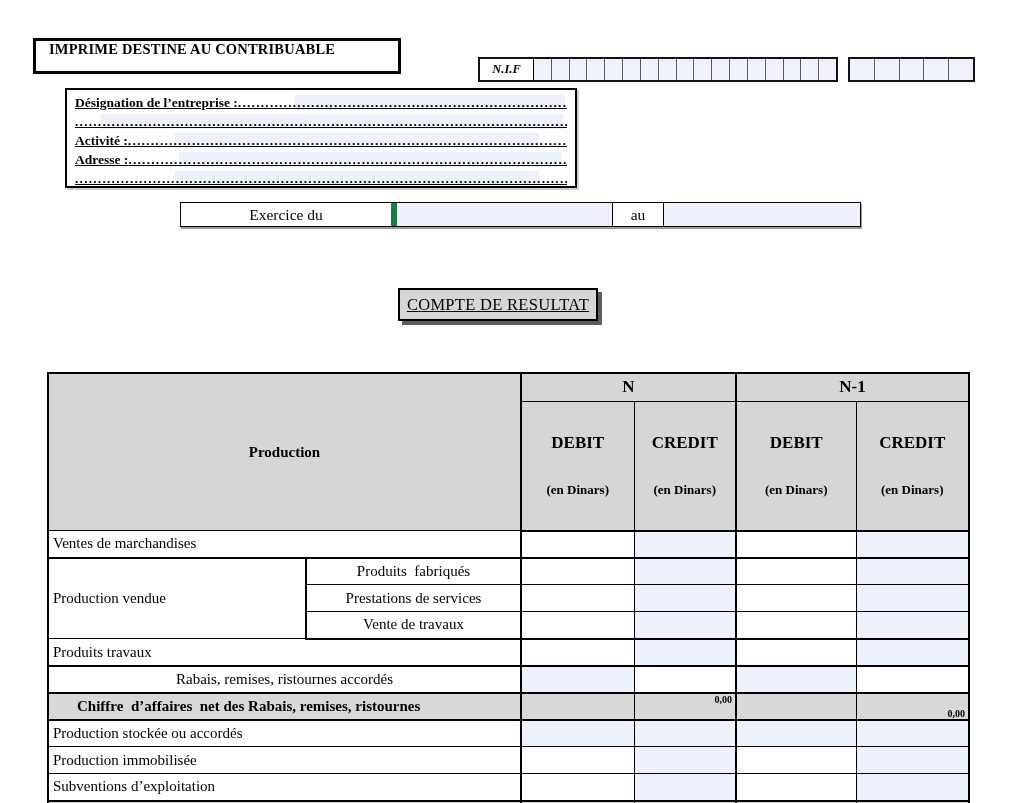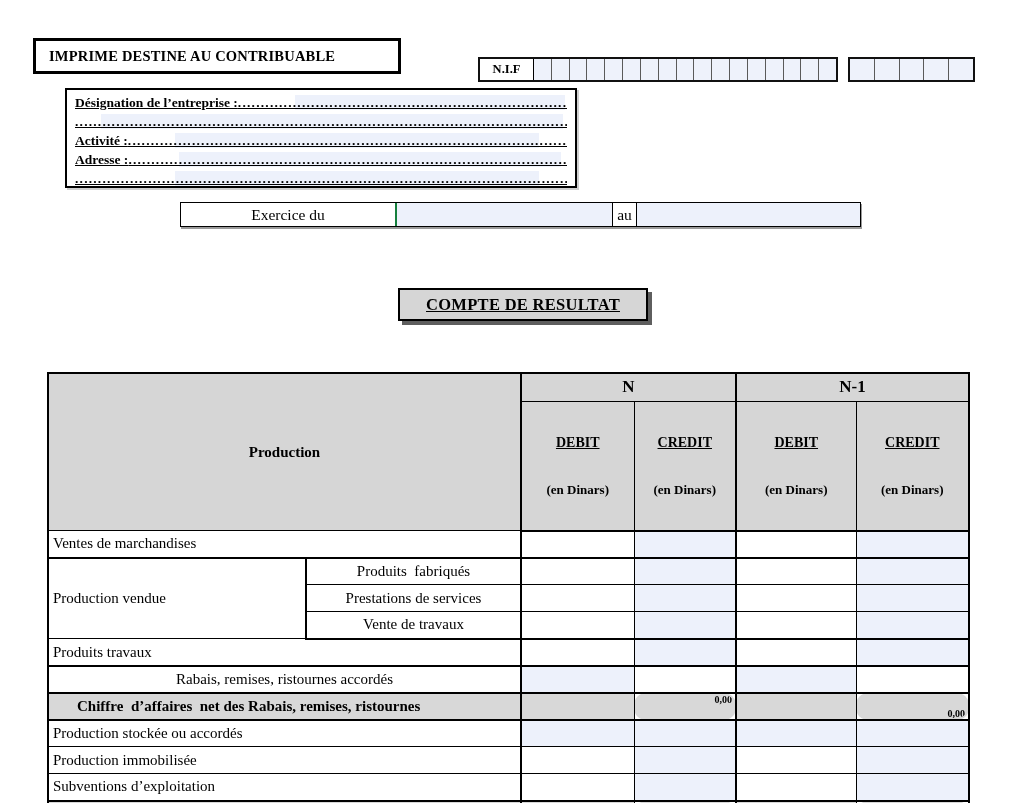--- a/index.html
+++ b/index.html
@@ -8,28 +8,28 @@
     width:1024px; height:803px; position:relative; overflow:hidden;
     background:#ffffff;
     font-family:"Liberation Serif", serif;
     color:#000;
   }
   .abs { position:absolute; }
 
   
   #title-box {
     left:33px; top:38px; width:368px; height:36px;
-    border:3px solid #000; display:flex; align-items:center;
+    border:3px solid #000; display:flex; align-items:flex-start;
     padding-left:13px; font-weight:bold; font-size:14.5px; letter-spacing:.2px;
     background:#fff;
   }
 
   
   .nif-frame { top:57px; height:25px; display:flex; border:2px solid #111; background:#fff; }
-  #nif-main { left:478px; width:360px; }
+  #nif-main { left:478px; width:360px;font-style:italic; }
   #nif-side { left:848px; width:127px; }
   .nif-label {
     width:54px; display:flex; align-items:center; justify-content:center;
     font-weight:bold; font-size:12.5px; border-right:1px solid #000; background:#fff;
   }
   .nif-cell { flex:1; background:#eef2fb; border-left:1px solid #5a5a5a; }
   .nif-cells { display:flex; flex:1; }
   .nif-cells .nif-cell:first-child { border-left:none; }
   #nif-side .nif-cells .nif-cell:first-child { border-left:none; }
 
@@ -45,54 +45,54 @@
   .cline .txt { position:relative; z-index:1;text-decoration:underline; }
   .dots { letter-spacing:1.2px; }
 
   
   #exercice-row {
     left:180px; top:202px; width:681px; height:25px; display:flex;
     border:1px solid #000; background:#fff; box-shadow:1px 2px 0 #9a9a9a;
     font-size:15.5px;
   }
   #exercice-row .cell { display:flex; align-items:center; justify-content:center; height:100%; }
-  .ex-label { width:216px; border-right:2px solid #15803d; }
+  .ex-label { width:216px; border-right:6px solid #15803d; }
   .ex-input1 { width:216px; background:#edf1fb; border-right:1px solid #000; }
-  .ex-au { width:24px; border-right:1px solid #000; }
+  .ex-au { width:51px; border-right:1px solid #000; }
   .ex-input2 { flex:1; background:#edf1fb; }
 
   
   #main-title-box {
-    left:398px; top:288px; width:250px; height:33px;
+    left:398px; top:288px; width:200px; height:33px;
     background:#d6d6d6; border:2px solid #000;
     box-shadow:4px 4px 0 #5e5e5e;
     display:flex; align-items:center; justify-content:center;
-    font-weight:bold; font-size:16.5px; text-decoration:underline; letter-spacing:.3px;
+    font-weight:normal; font-size:16.5px; text-decoration:underline; letter-spacing:.3px;
   }
 
   
   #table-wrap { left:47px; top:372px; width:921px; }
   table { border-collapse:collapse; table-layout:fixed; width:921px; border:2px solid #000; }
   td {
     border:1px solid #000; padding:0 4px; height:27px;
     font-size:15px; overflow:hidden; white-space:pre; vertical-align:middle;
   }
   tr.hdr1 td { height:28px; }
   tr.hdr2 td { height:52px; }
   .hd { background:#d6d6d6; text-align:center; font-weight:bold; }
   .n-head { font-size:17px; }
-  .dc-head { font-size:14px; line-height:14px;text-decoration:underline; }
+  .dc-head { font-size:17px; line-height:14px; }
   .dc-unit { font-size:13px; line-height:12px; }
   tr.hdr2 td { border-bottom-width:2px; }
   .b2l { border-left-width:2px; }
   tr.sec td { border-bottom-width:2px; }
   tr.gray td { background:#d8d8d8; border-top-width:2px; border-bottom-width:2px; font-weight:bold;padding-left:28px; }
   .in { background:#edf1fb; }
   .ctr { text-align:center; }
-  .val { font-size:10px; text-align:right; padding-right:3px;border-radius:12px; }
+  .val { font-size:10px; text-align:right; padding-right:3px; }
   .vtop { vertical-align:top; }
   .vbot { vertical-align:bottom; }
   .grp { vertical-align:middle; }
 </style>
 </head>
 <body>
 
 <div class="abs" id="title-box">
   <span>IMPRIME DESTINE AU CONTRIBUABLE</span>
 </div>

